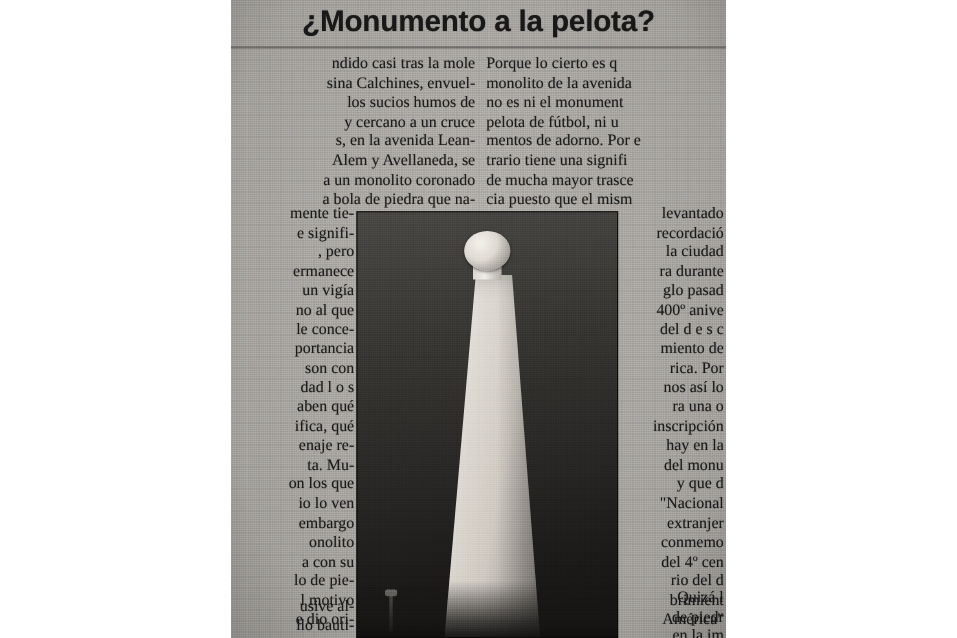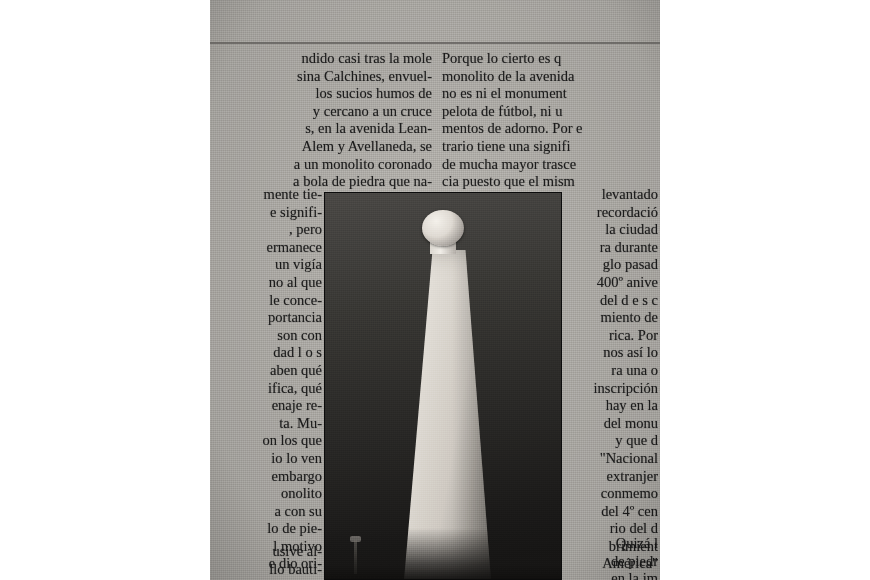--- a/index.html
+++ b/index.html
@@ -240,20 +240,21 @@
     pointer-events: none;
   }
 </style>
 </head>
 <body>
 
 <div id="page">
 
   <div id="clipping">
 
+    <div id="headline">¿Monumento a la pelota?</div>
     <div id="rule"></div>
 
     <div class="col" id="col1">
       <span class="ln">ndido casi tras la mole</span>
       <span class="ln">sina Calchines, envuel-</span>
       <span class="ln">los sucios humos de</span>
       <span class="ln">y cercano a un cruce</span>
       <span class="ln">s, en la avenida Lean-</span>
       <span class="ln">Alem y Avellaneda, se</span>
       <span class="ln">a un monolito coronado</span>

